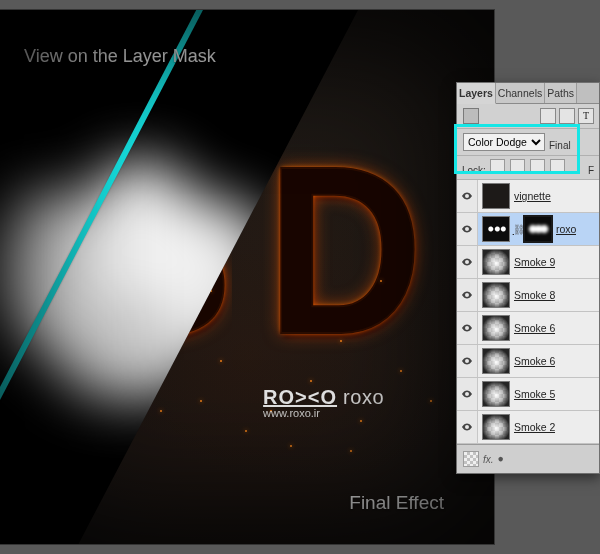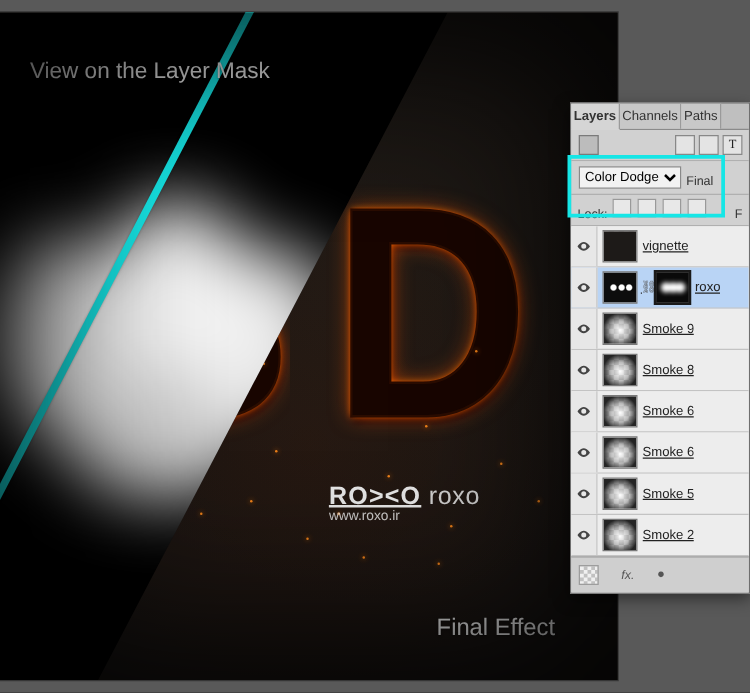--- a/index.html
+++ b/index.html
@@ -249,21 +249,21 @@
     width:10px; flex:0 0 10px; display:flex;align-items:center;justify-content:center;
     color:#555; font-size:10px;
   }
   .layer-name{
     font-size:10.5px;
     color:#222;
     white-space:nowrap;
     overflow:hidden;
   }
   .panel-footer{
-    display:flex; align-items:center; gap:18px;
+    display:flex; align-items:center; gap:4px;
     padding:4px 6px;
     border-top:1px solid #9a9a9a;
     background:#cfcfcf;
     height:20px;
   }
   .panel-footer span{ opacity:0.7; }
   .footer-icon{ width:14px;height:14px; display:inline-block; }
   .checker{
     width:14px;height:14px;
     background: repeating-conic-gradient(#bcbcbc 0 25%, #fff 0 50%) 0 0/6px 6px;

